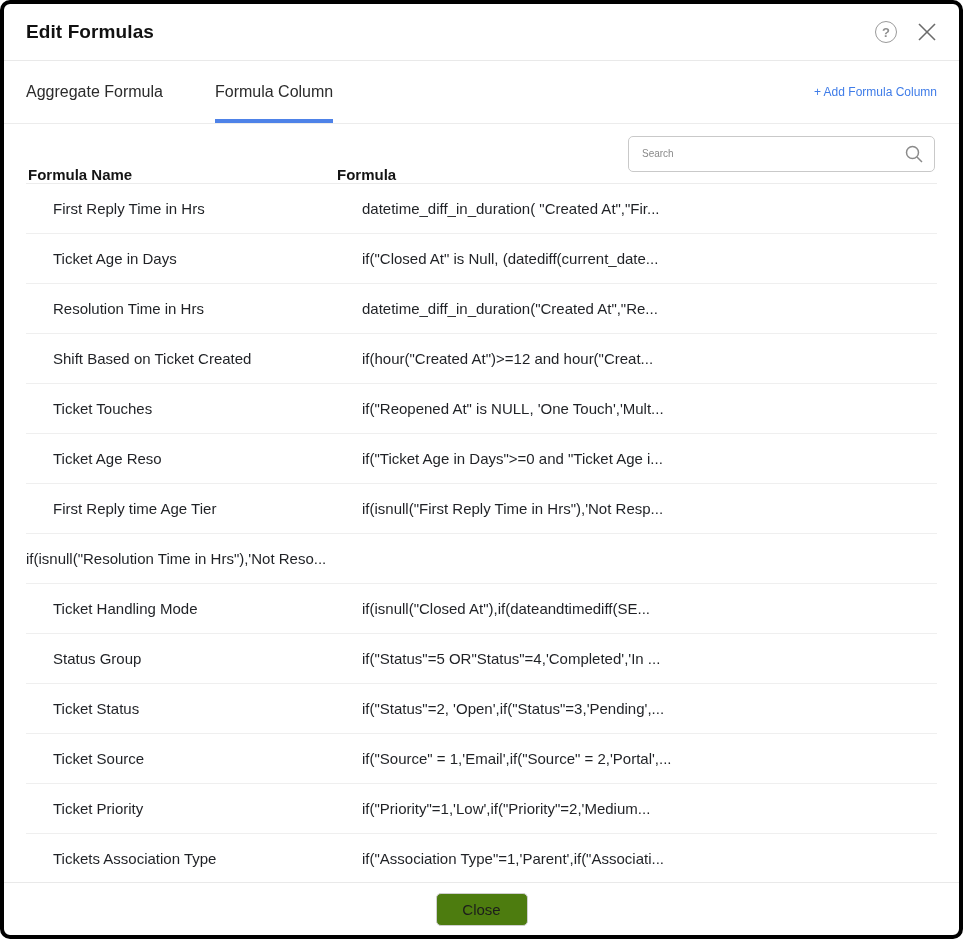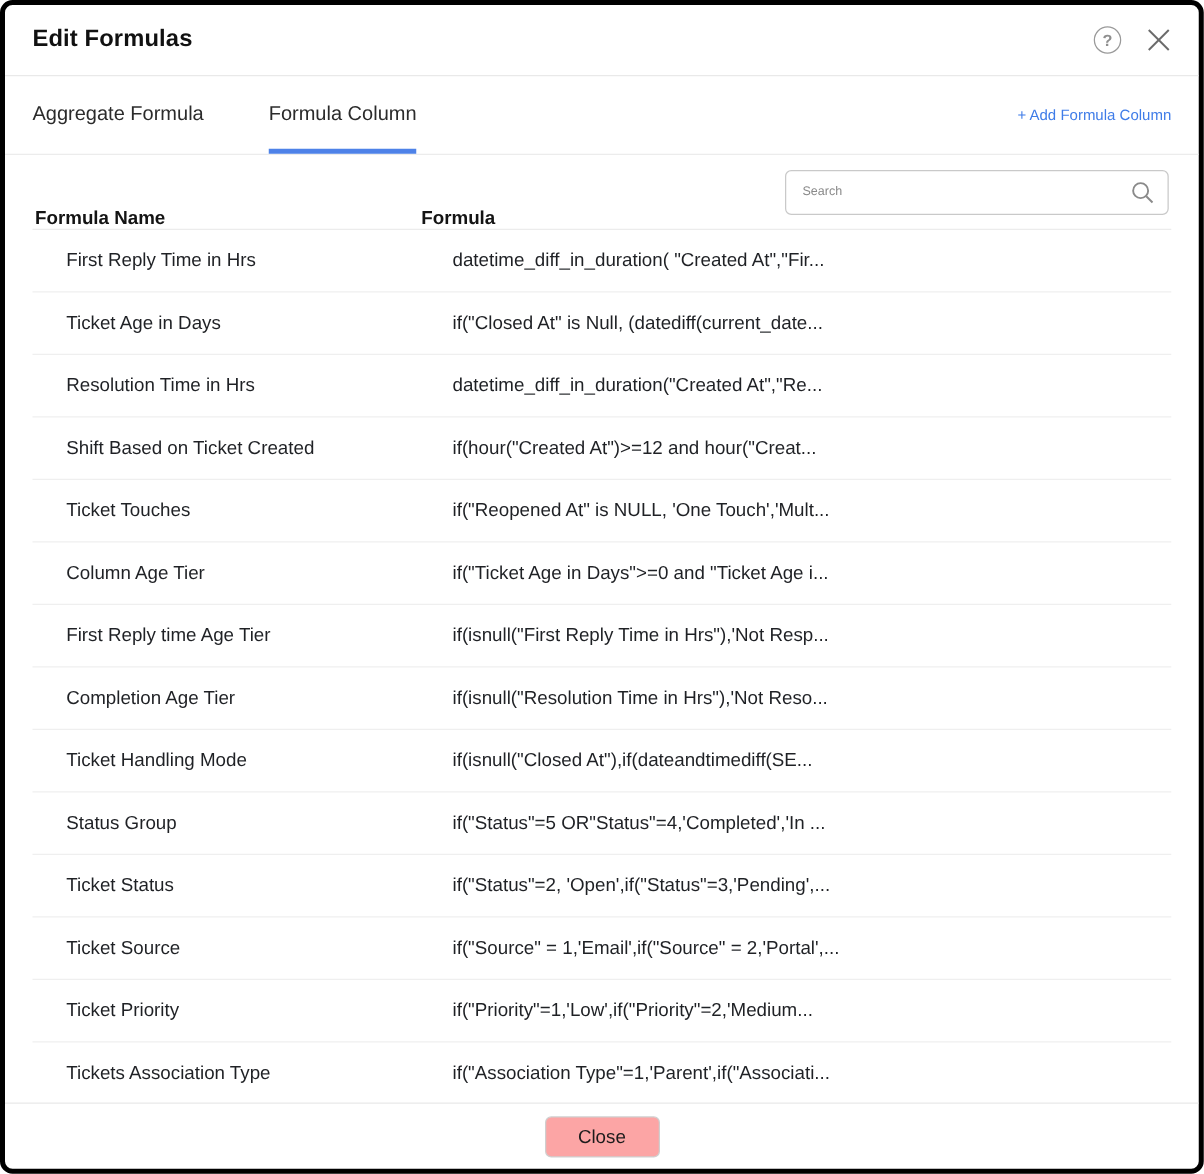--- a/index.html
+++ b/index.html
@@ -91,21 +91,21 @@
   .cell.formula { flex: 1; }
 
   
   .dlg-footer {
     flex: 0 0 53px; height: 53px;
     border-top: 1px solid #e9e9e9;
     display: flex; align-items: center; justify-content: center;
   }
   .close-btn {
     min-width: 92px; height: 33px;
-    background: #fca5a5; border: 1px solid #cfcfcf; border-radius: 5px;
+    background: #4d7c0f; border: 1px solid #cfcfcf; border-radius: 5px;
     font-size: 15px; color: #1c1c1c; font-family: "Liberation Sans", sans-serif;
     cursor: pointer; padding: 0 24px;
   }
 </style>
 </head>
 <body>
 
 <div class="frame">
 
   <div class="dlg-header">
@@ -161,31 +161,30 @@
     <div class="cell name">Shift Based on Ticket Created</div>
     <div class="cell formula">if(hour("Created At")&gt;=12 and hour("Creat...</div>
   </div>
 
   <div class="row">
     <div class="cell name">Ticket Touches</div>
     <div class="cell formula">if("Reopened At" is NULL, 'One Touch','Mult...</div>
   </div>
 
   <div class="row">
-    <div class="cell name">Column Age Tier</div>
+    <div class="cell name">Ticket Age Reso</div>
     <div class="cell formula">if("Ticket Age in Days"&gt;=0 and "Ticket Age i...</div>
   </div>
 
   <div class="row">
     <div class="cell name">First Reply time Age Tier</div>
     <div class="cell formula">if(isnull("First Reply Time in Hrs"),'Not Resp...</div>
   </div>
 
   <div class="row">
-    <div class="cell name">Completion Age Tier</div>
     <div class="cell formula">if(isnull("Resolution Time in Hrs"),'Not Reso...</div>
   </div>
 
   <div class="row">
     <div class="cell name">Ticket Handling Mode</div>
     <div class="cell formula">if(isnull("Closed At"),if(dateandtimediff(SE...</div>
   </div>
 
   <div class="row">
     <div class="cell name">Status Group</div>

